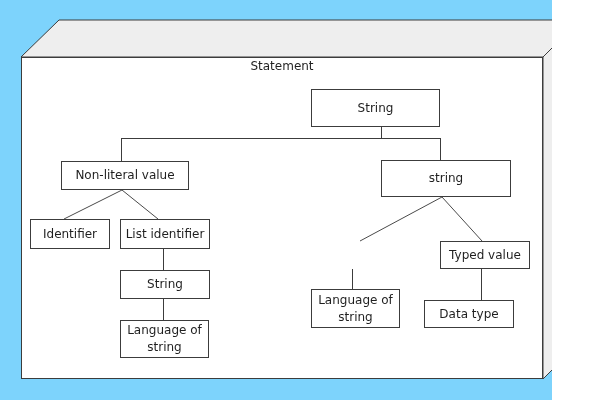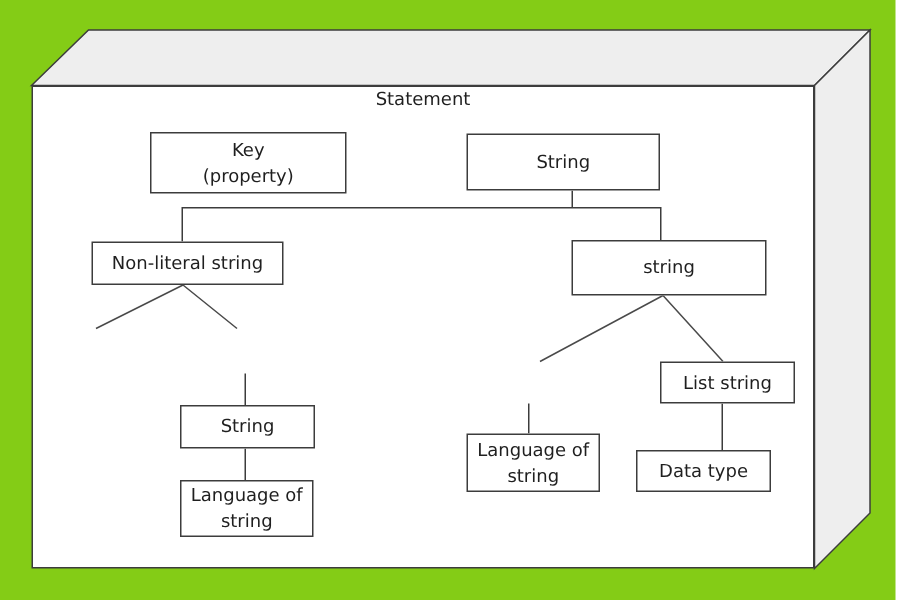--- a/index.html
+++ b/index.html
@@ -2,23 +2,23 @@
 <html><head>
 <meta charset="utf-8">
 <style>
   html, body {
     margin: 0;
     padding: 0;
     background: #ffffff;
   }
   .stage {
     position: relative;
-    width: 597px;
+    width: 552px;
     height: 400px;
-    background: #84cc16;
+    background: #7dd3fc;
     font-family: "DejaVu Sans", "Liberation Sans", sans-serif;
     overflow: hidden;
   }
   .stage svg {
     position: absolute;
     left: 0;
     top: 0;
   }
   .diagram-title {
     position: absolute;
@@ -66,51 +66,53 @@
 
     <path d="M163.5 249 V270 M163.5 299 V320" fill="none" stroke="#3c3c3c" stroke-width="1"></path>
 
     <path d="M442 197 L360 241 M442 197 L482 241" fill="none" stroke="#4a4a4a" stroke-width="1"></path>
 
     <path d="M352.5 269 V289 M481.5 269 V300" fill="none" stroke="#3c3c3c" stroke-width="1"></path>
   </svg>
 
   <div class="diagram-title">Statement</div>
 
-  <div class="node" style="left:100px; top:88px; width:131px; height:41px">
-    <span>Key</span>
-    <span>(property)</span>
-  </div>
 
   <div class="node" style="left:311px; top:89px; width:129px; height:38px">
     <span>String</span>
   </div>
 
   <div class="node" style="left:61px; top:161px; width:128px; height:29px">
-    <span>Non-literal string</span>
+    <span>Non-literal value</span>
   </div>
 
   <div class="node" style="left:381px; top:160px; width:130px; height:37px">
     <span>string</span>
   </div>
 
+  <div class="node" style="left:30px; top:219px; width:80px; height:30px">
+    <span>Identifier</span>
+  </div>
 
+  <div class="node" style="left:120px; top:219px; width:90px; height:30px">
+    <span>List identifier</span>
+  </div>
 
   <div class="node" style="left:120px; top:270px; width:90px; height:29px">
     <span>String</span>
   </div>
 
   <div class="node" style="left:120px; top:320px; width:89px; height:38px">
     <span>Language of</span>
     <span>string</span>
   </div>
 
 
   <div class="node" style="left:440px; top:241px; width:90px; height:28px">
-    <span>List string</span>
+    <span>Typed value</span>
   </div>
 
   <div class="node" style="left:311px; top:289px; width:89px; height:39px">
     <span>Language of</span>
     <span>string</span>
   </div>
 
   <div class="node" style="left:424px; top:300px; width:90px; height:28px">
     <span>Data type</span>
   </div>

